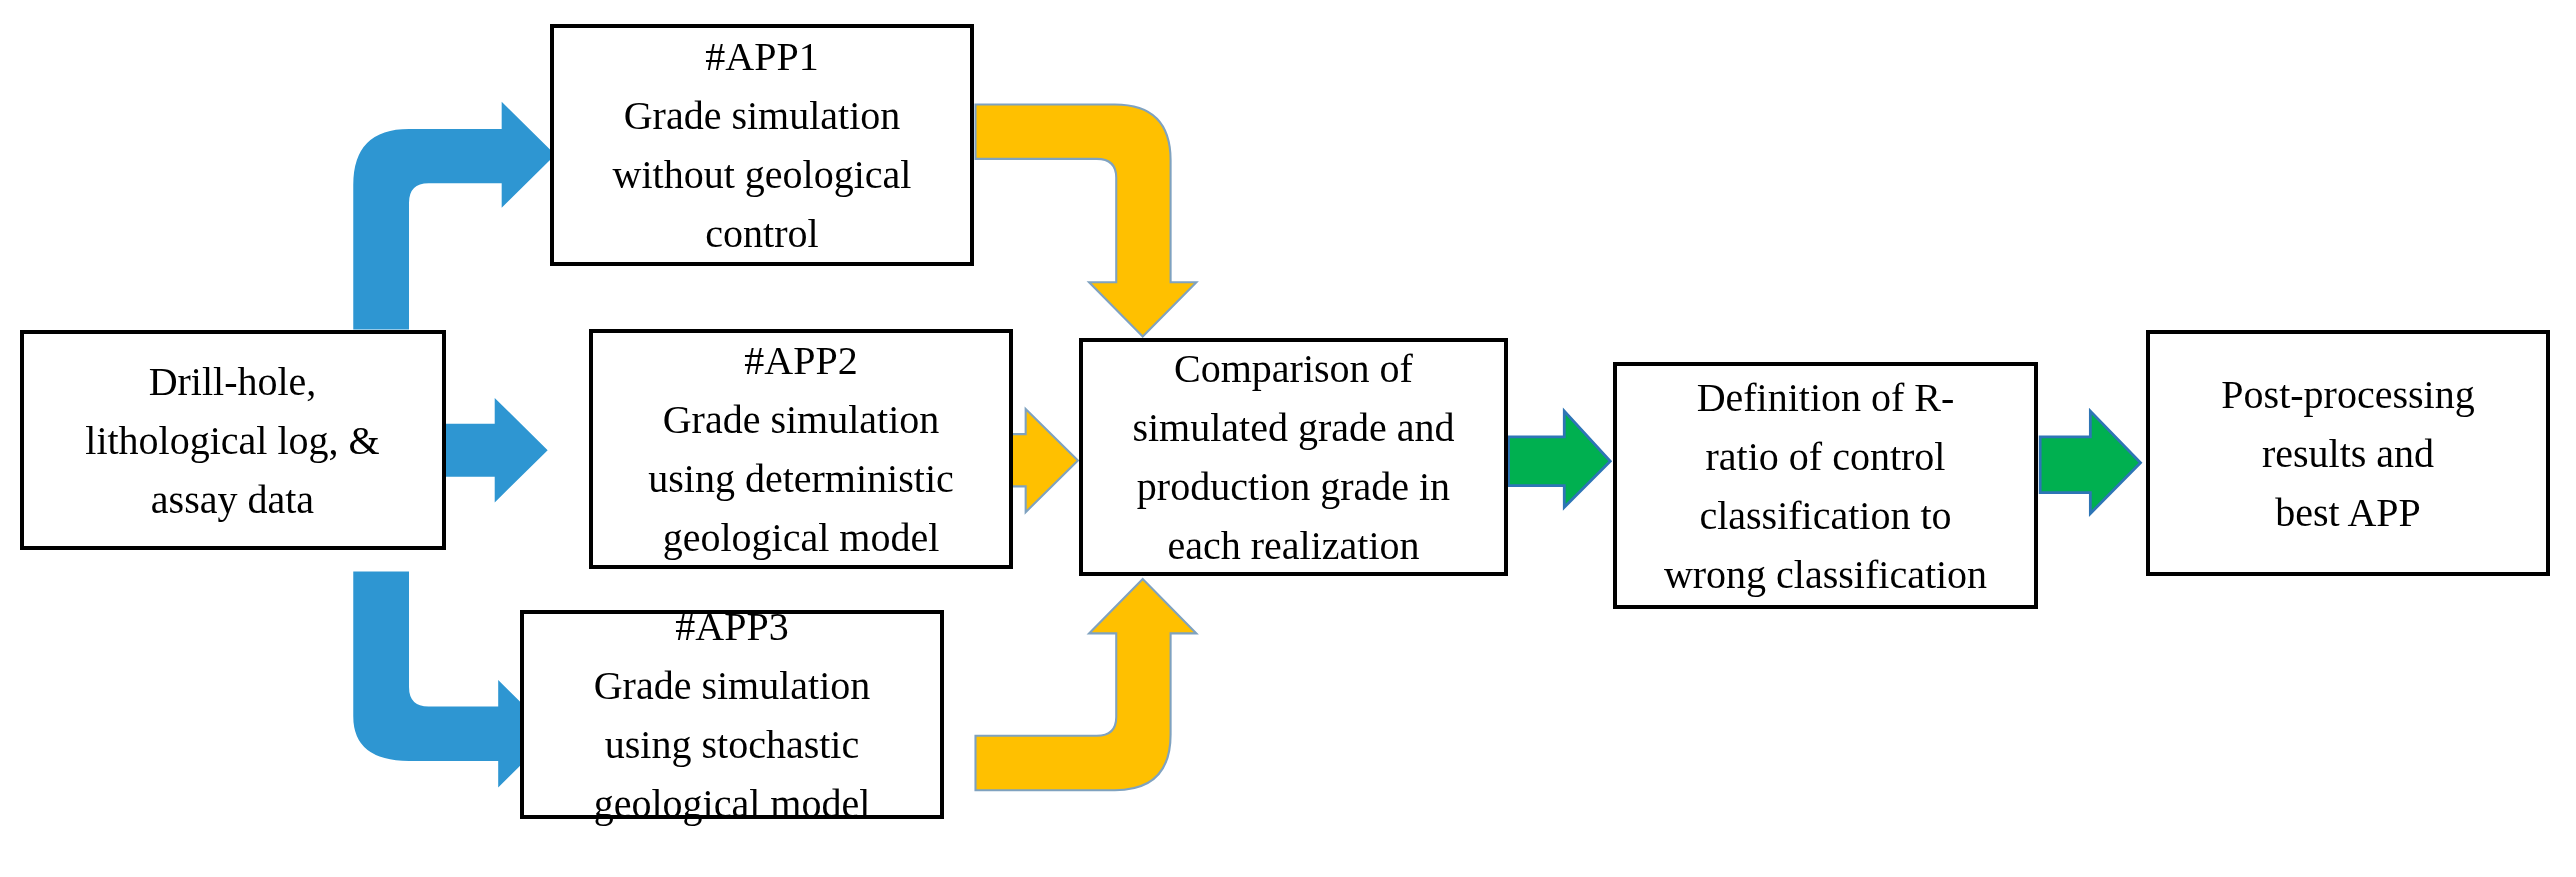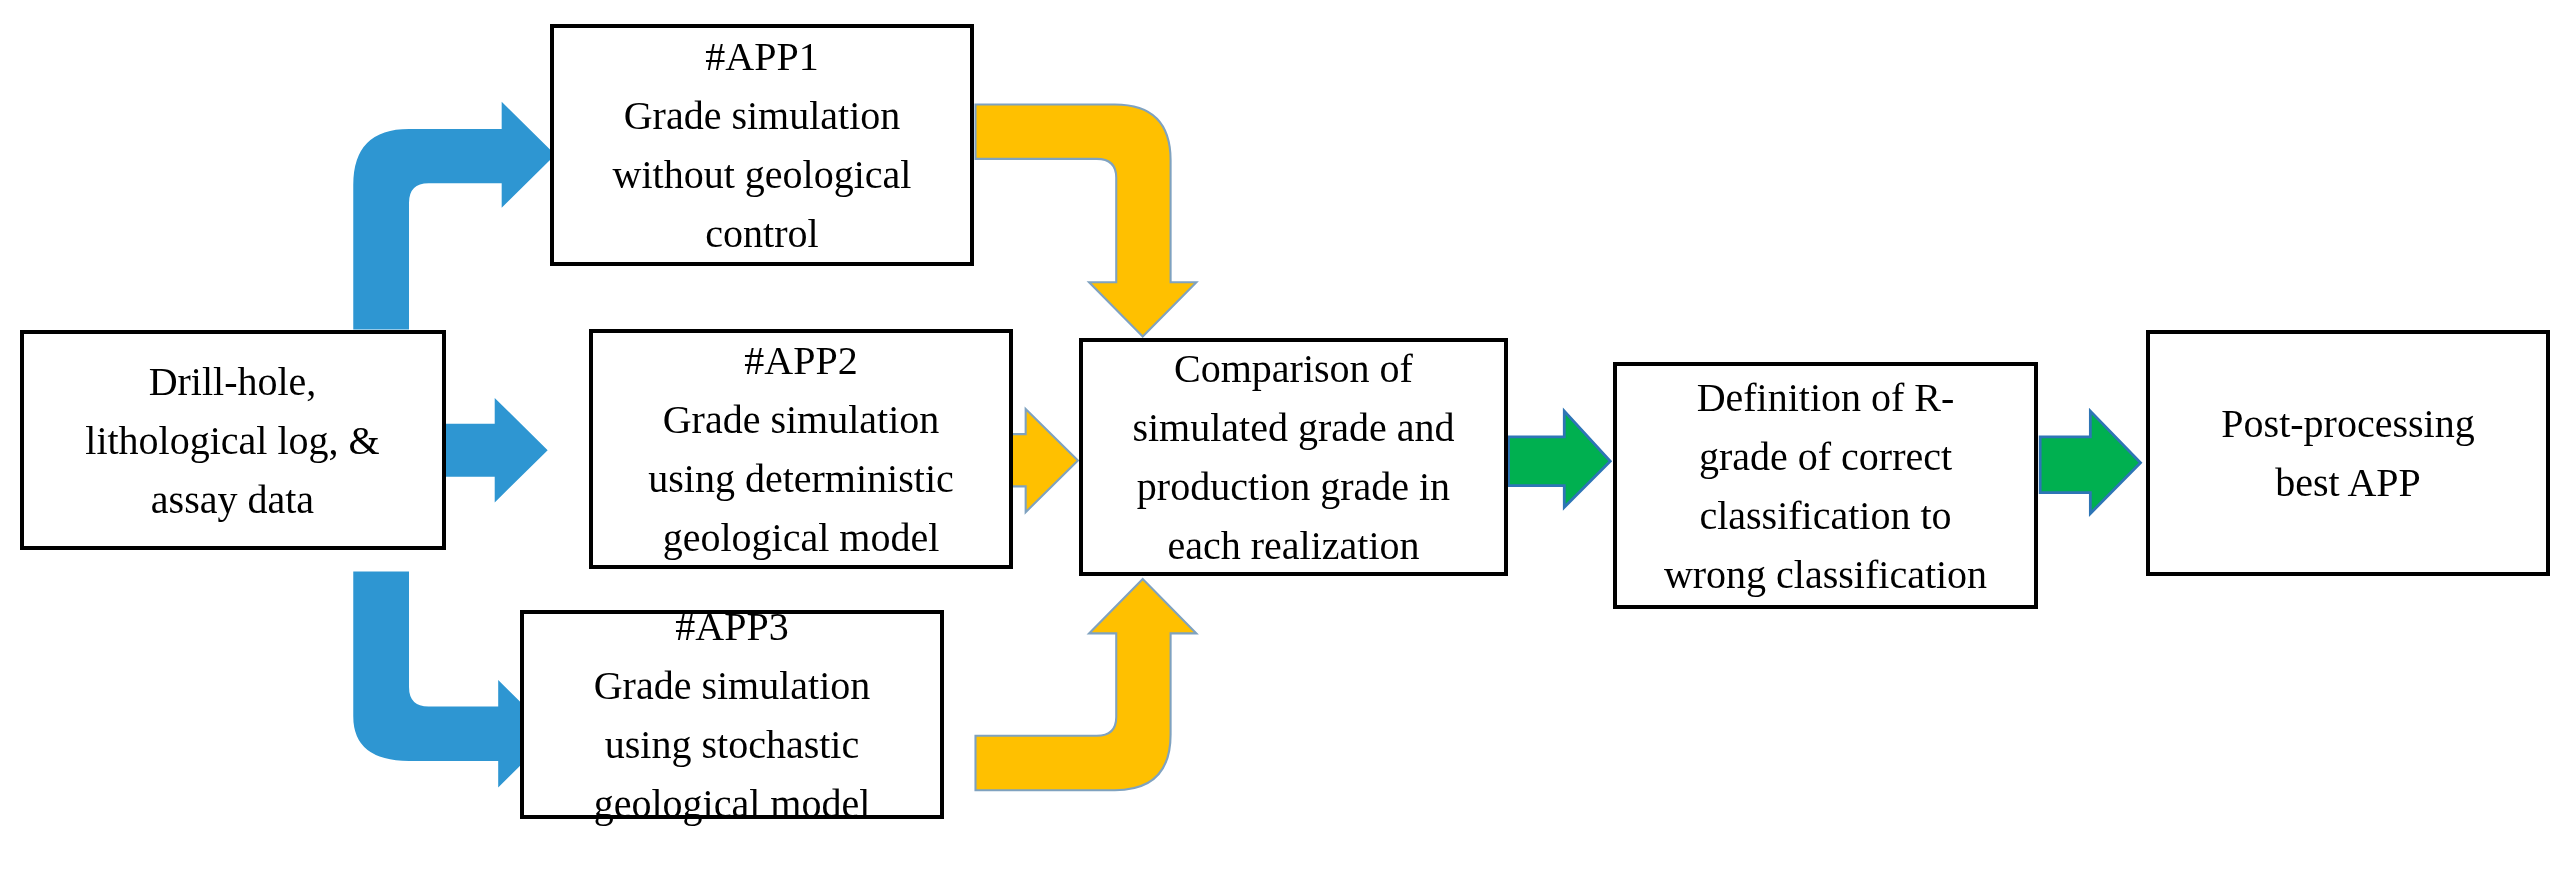--- a/index.html
+++ b/index.html
@@ -105,27 +105,28 @@
       <div>Comparison of</div>
       <div>simulated grade and</div>
       <div>production grade in</div>
       <div>each realization</div>
     </div>
   </div>
 
   <div class="box" id="box-r-ratio">
     <div class="txt">
       <div>Definition of R-</div>
-      <div>grade of correct</div>
+      <div>ratio of control</div>
       <div>classification to</div>
       <div>wrong classification</div>
     </div>
   </div>
 
   <div class="box" id="box-post">
     <div class="txt">
       <div>Post-processing</div>
+      <div>results and</div>
       <div>best APP</div>
     </div>
   </div>
 
 </div>
 
 
 </body></html>

